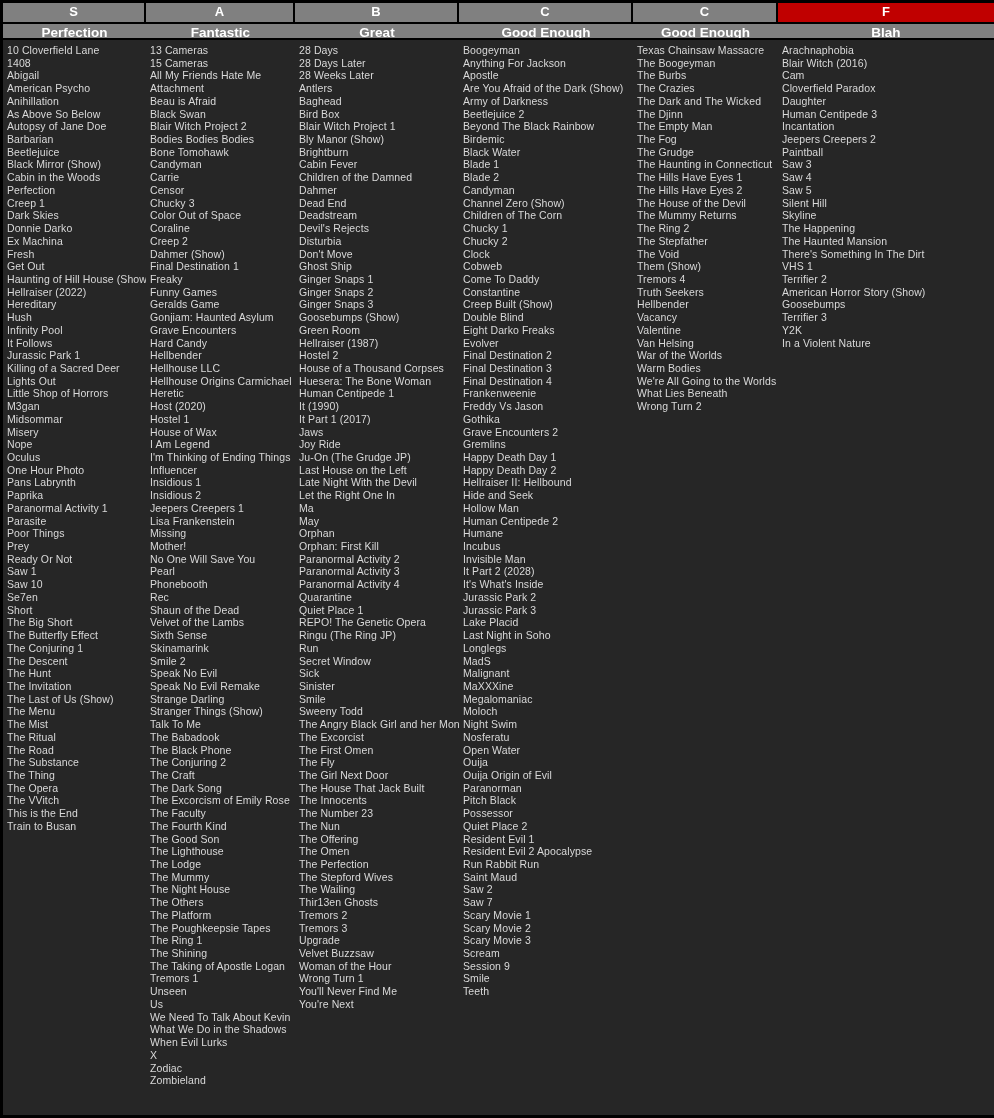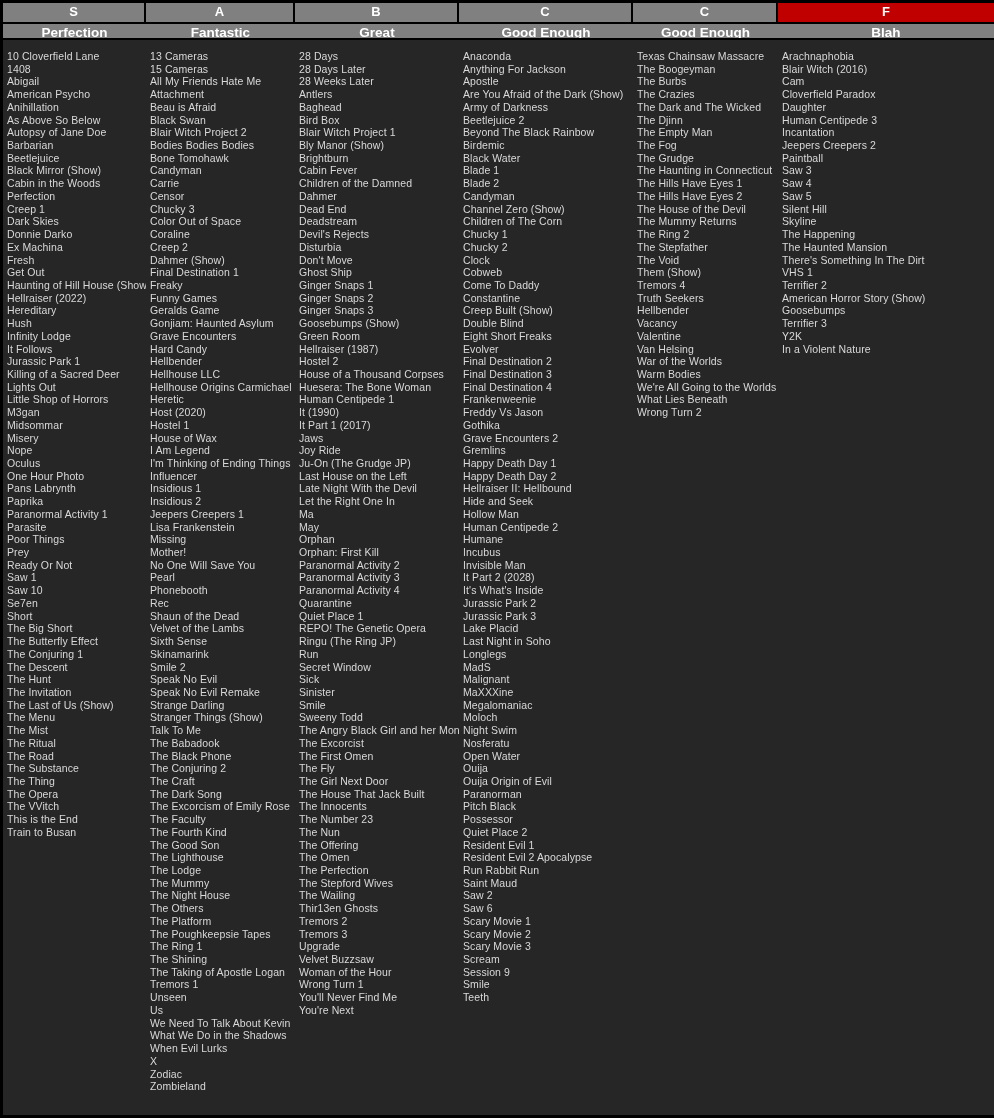--- a/index.html
+++ b/index.html
@@ -71,21 +71,21 @@
   }
   
   .body-row {
     display: flex;
     height: 1075px;
     background: #262626;
   }
   .col {
     box-sizing: border-box;
     overflow: hidden;
-    padding-top: 10px;
+    padding-top: 4px;
   }
   .entry {
     color: #d9d9d9;
     font-size: 10.5px;
     line-height: 12.72px;
     height: 12.72px;
     white-space: nowrap;
     overflow: hidden;
     padding-left: 4px;
     letter-spacing: 0.1px;
@@ -139,21 +139,21 @@
         <div class="entry">Creep 1</div>
         <div class="entry">Dark Skies</div>
         <div class="entry">Donnie Darko</div>
         <div class="entry">Ex Machina</div>
         <div class="entry">Fresh</div>
         <div class="entry">Get Out</div>
         <div class="entry">Haunting of Hill House (Show)</div>
         <div class="entry">Hellraiser (2022)</div>
         <div class="entry">Hereditary</div>
         <div class="entry">Hush</div>
-        <div class="entry">Infinity Lodge</div>
+        <div class="entry">Infinity Pool</div>
         <div class="entry">It Follows</div>
         <div class="entry">Jurassic Park 1</div>
         <div class="entry">Killing of a Sacred Deer</div>
         <div class="entry">Lights Out</div>
         <div class="entry">Little Shop of Horrors</div>
         <div class="entry">M3gan</div>
         <div class="entry">Midsommar</div>
         <div class="entry">Misery</div>
         <div class="entry">Nope</div>
         <div class="entry">Oculus</div>
@@ -343,21 +343,21 @@
         <div class="entry">Tremors 2</div>
         <div class="entry">Tremors 3</div>
         <div class="entry">Upgrade</div>
         <div class="entry">Velvet Buzzsaw</div>
         <div class="entry">Woman of the Hour</div>
         <div class="entry">Wrong Turn 1</div>
         <div class="entry">You'll Never Find Me</div>
         <div class="entry">You're Next</div>
       </div>
     <div class="col w3">
-        <div class="entry">Anaconda</div>
+        <div class="entry">Boogeyman</div>
         <div class="entry">Anything For Jackson</div>
         <div class="entry">Apostle</div>
         <div class="entry">Are You Afraid of the Dark (Show)</div>
         <div class="entry">Army of Darkness</div>
         <div class="entry">Beetlejuice 2</div>
         <div class="entry">Beyond The Black Rainbow</div>
         <div class="entry">Birdemic</div>
         <div class="entry">Black Water</div>
         <div class="entry">Blade 1</div>
         <div class="entry">Blade 2</div>
@@ -365,21 +365,21 @@
         <div class="entry">Channel Zero (Show)</div>
         <div class="entry">Children of The Corn</div>
         <div class="entry">Chucky 1</div>
         <div class="entry">Chucky 2</div>
         <div class="entry">Clock</div>
         <div class="entry">Cobweb</div>
         <div class="entry">Come To Daddy</div>
         <div class="entry">Constantine</div>
         <div class="entry">Creep Built (Show)</div>
         <div class="entry">Double Blind</div>
-        <div class="entry">Eight Short Freaks</div>
+        <div class="entry">Eight Darko Freaks</div>
         <div class="entry">Evolver</div>
         <div class="entry">Final Destination 2</div>
         <div class="entry">Final Destination 3</div>
         <div class="entry">Final Destination 4</div>
         <div class="entry">Frankenweenie</div>
         <div class="entry">Freddy Vs Jason</div>
         <div class="entry">Gothika</div>
         <div class="entry">Grave Encounters 2</div>
         <div class="entry">Gremlins</div>
         <div class="entry">Happy Death Day 1</div>
@@ -410,21 +410,21 @@
         <div class="entry">Ouija Origin of Evil</div>
         <div class="entry">Paranorman</div>
         <div class="entry">Pitch Black</div>
         <div class="entry">Possessor</div>
         <div class="entry">Quiet Place 2</div>
         <div class="entry">Resident Evil 1</div>
         <div class="entry">Resident Evil 2 Apocalypse</div>
         <div class="entry">Run Rabbit Run</div>
         <div class="entry">Saint Maud</div>
         <div class="entry">Saw 2</div>
-        <div class="entry">Saw 6</div>
+        <div class="entry">Saw 7</div>
         <div class="entry">Scary Movie 1</div>
         <div class="entry">Scary Movie 2</div>
         <div class="entry">Scary Movie 3</div>
         <div class="entry">Scream</div>
         <div class="entry">Session 9</div>
         <div class="entry">Smile</div>
         <div class="entry">Teeth</div>
       </div>
     <div class="col w4">
         <div class="entry">Texas Chainsaw Massacre</div>

